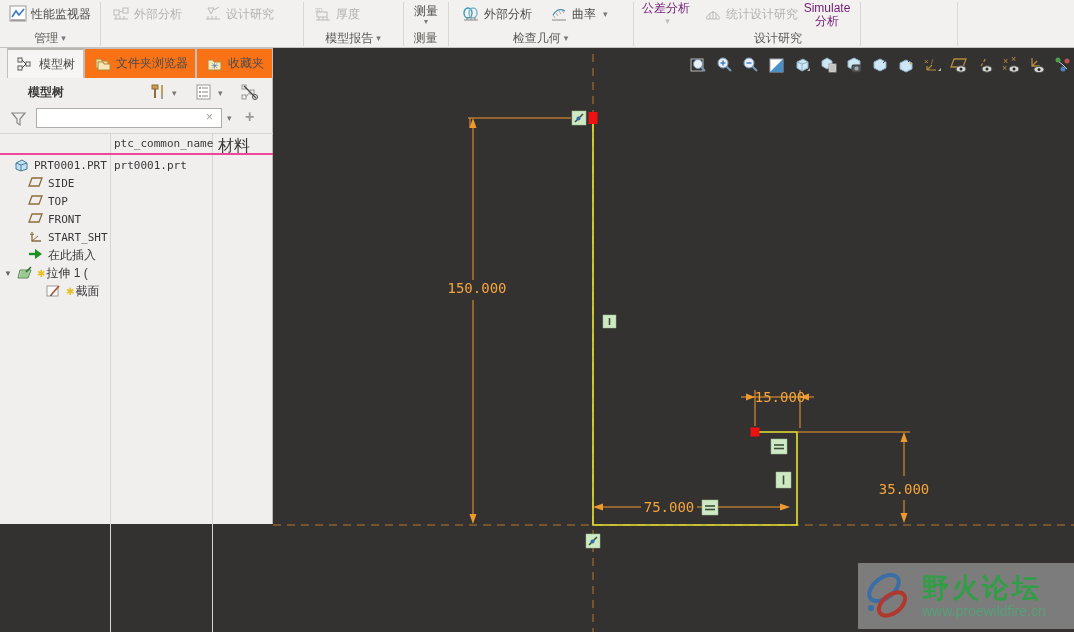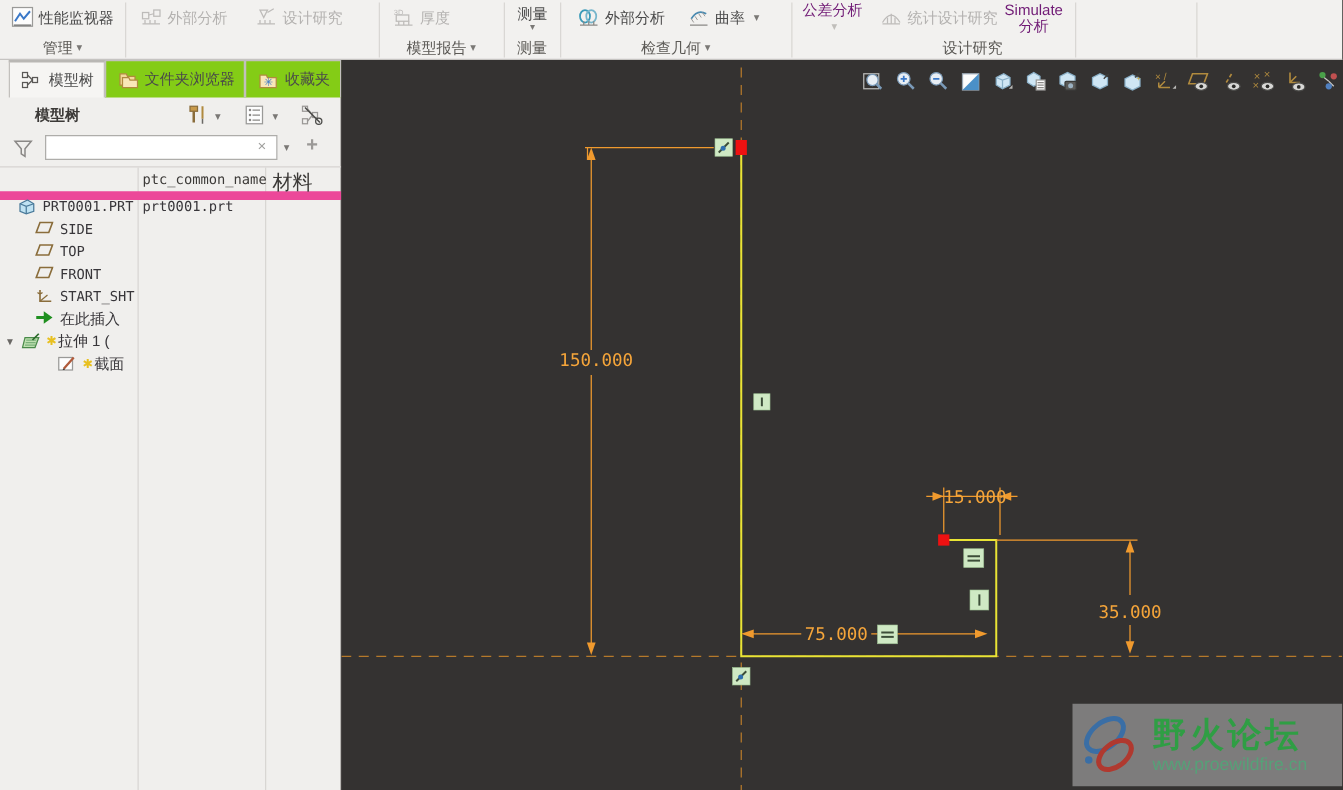--- a/index.html
+++ b/index.html
@@ -14,38 +14,38 @@
   .rsep{position:absolute;top:2px;height:44px;width:1px;background:#d9d7d4;}
   .rbtn{position:absolute;top:2px;height:24px;display:flex;align-items:center;gap:4px;background:none;border:none;font-size:12px;color:#4a4a4a;font-family:inherit;white-space:nowrap;padding:0 4px;cursor:default;}
   .rbtn.disabled{color:#b4b2b0;}
   .rbtn .ic{display:inline-flex;width:18px;height:18px;align-items:center;justify-content:center;}
   .rstack{position:absolute;top:1px;height:27px;display:flex;flex-direction:column;align-items:center;justify-content:center;font-size:12px;line-height:13px;white-space:nowrap;}
   .rstack.disabled{color:#701a75;}
   .rlabel{position:absolute;top:29px;height:18px;display:flex;align-items:center;justify-content:center;font-size:12px;color:#5b5955;white-space:nowrap;}
   .dd::after{content:"▾";font-size:9px;color:#7a7875;margin-left:3px;}
   .ddg::after{content:"▾";font-size:9px;color:#c0beba;margin-left:3px;}
   
-  #panel{position:absolute;left:0;top:48px;width:273px;height:584px;background:#f0efed;border-right:1px solid #b9b7b4;box-sizing:border-box;}
+  #panel{position:absolute;left:0;top:48px;width:273px;height:476px;background:#f0efed;border-right:1px solid #b9b7b4;box-sizing:border-box;}
   #tabs{position:absolute;left:0;top:0;width:273px;height:30px;display:flex;align-items:stretch;padding-left:7px;box-sizing:border-box;}
-  .tab{display:flex;align-items:center;gap:5px;padding:0 9px;font-size:12px;color:#4a4a4a;border:1px solid #c2c0bd;border-bottom:none;background:#84cc16;white-space:nowrap;overflow:hidden;}
+  .tab{display:flex;align-items:center;gap:5px;padding:0 9px;font-size:12px;color:#4a4a4a;border:1px solid #c2c0bd;border-bottom:none;background:#f97316;white-space:nowrap;overflow:hidden;}
   .tab.active{background:#f6f5f3;border-top:2px solid #b9b7b4;}
   .tico{display:inline-flex;width:17px;height:16px;}
   #ptitle{position:absolute;left:0;top:30px;width:273px;height:28px;}
   #ptitle .t{position:absolute;left:28px;top:6px;font-weight:bold;color:#3c3a38;}
   .hic{position:absolute;top:5px;width:20px;height:18px;display:inline-flex;align-items:center;justify-content:center;}
   .harr{position:absolute;top:10px;font-size:9px;color:#7a7875;}
   #filterrow{position:absolute;left:0;top:58px;width:273px;height:27px;}
   #funnel{position:absolute;left:10px;top:4px;}
   #searchbox{position:absolute;left:36px;top:2px;width:186px;height:20px;background:#fff;border:1px solid #aeadaa;box-sizing:border-box;font-size:12px;padding:0 16px 0 4px;font-family:inherit;}
   #clearx{position:absolute;left:206px;top:5px;color:#a0a09e;font-size:12px;line-height:12px;}
   #filterdd{position:absolute;left:227px;top:7px;font-size:9px;color:#7a7875;}
   #filterplus{position:absolute;left:245px;top:2px;font-size:16px;color:#9b9997;font-weight:bold;}
   #treewrap{position:absolute;left:0;top:85px;width:273px;height:499px;border-top:1px solid #d6d4d1;}
   .colsep{position:absolute;top:0;bottom:0;width:1px;background:#d8d6d3;}
-  #colhdr{position:absolute;left:0;top:0;width:273px;height:19px;border-bottom:7px solid #ec4899;font-family:"DejaVu Sans Mono","Liberation Mono",monospace;font-size:11px;color:#3c3a38;text-decoration:underline;}
+  #colhdr{position:absolute;left:0;top:0;width:273px;height:19px;border-bottom:2px solid #ec4899;font-family:"DejaVu Sans Mono","Liberation Mono",monospace;font-size:11px;color:#3c3a38;text-decoration:underline;}
   #colhdr .c1{position:absolute;left:114px;top:3px;}
   #colhdr .c2{position:absolute;left:218px;top:2px;font-family:"Liberation Sans",sans-serif;font-size:16px;}
   .trow{position:absolute;height:18px;display:flex;align-items:center;font-family:"DejaVu Sans Mono","Liberation Mono",monospace;font-size:11px;color:#38363a;white-space:nowrap;}
   .tlabel{overflow:hidden;}
   .star{color:#e8c020;font-size:10px;margin-right:1px;}
   .ticon{display:inline-flex;width:16px;height:14px;margin-right:4px;flex:none;}
   
   #canvas{position:absolute;left:273px;top:48px;width:801px;height:584px;background:#343231;overflow:hidden;}
   #gtoolbar{position:absolute;left:417px;top:8px;height:22px;display:flex;gap:9px;z-index:5;}
   .gic{width:17px;height:18px;display:inline-flex;align-items:center;justify-content:center;}

